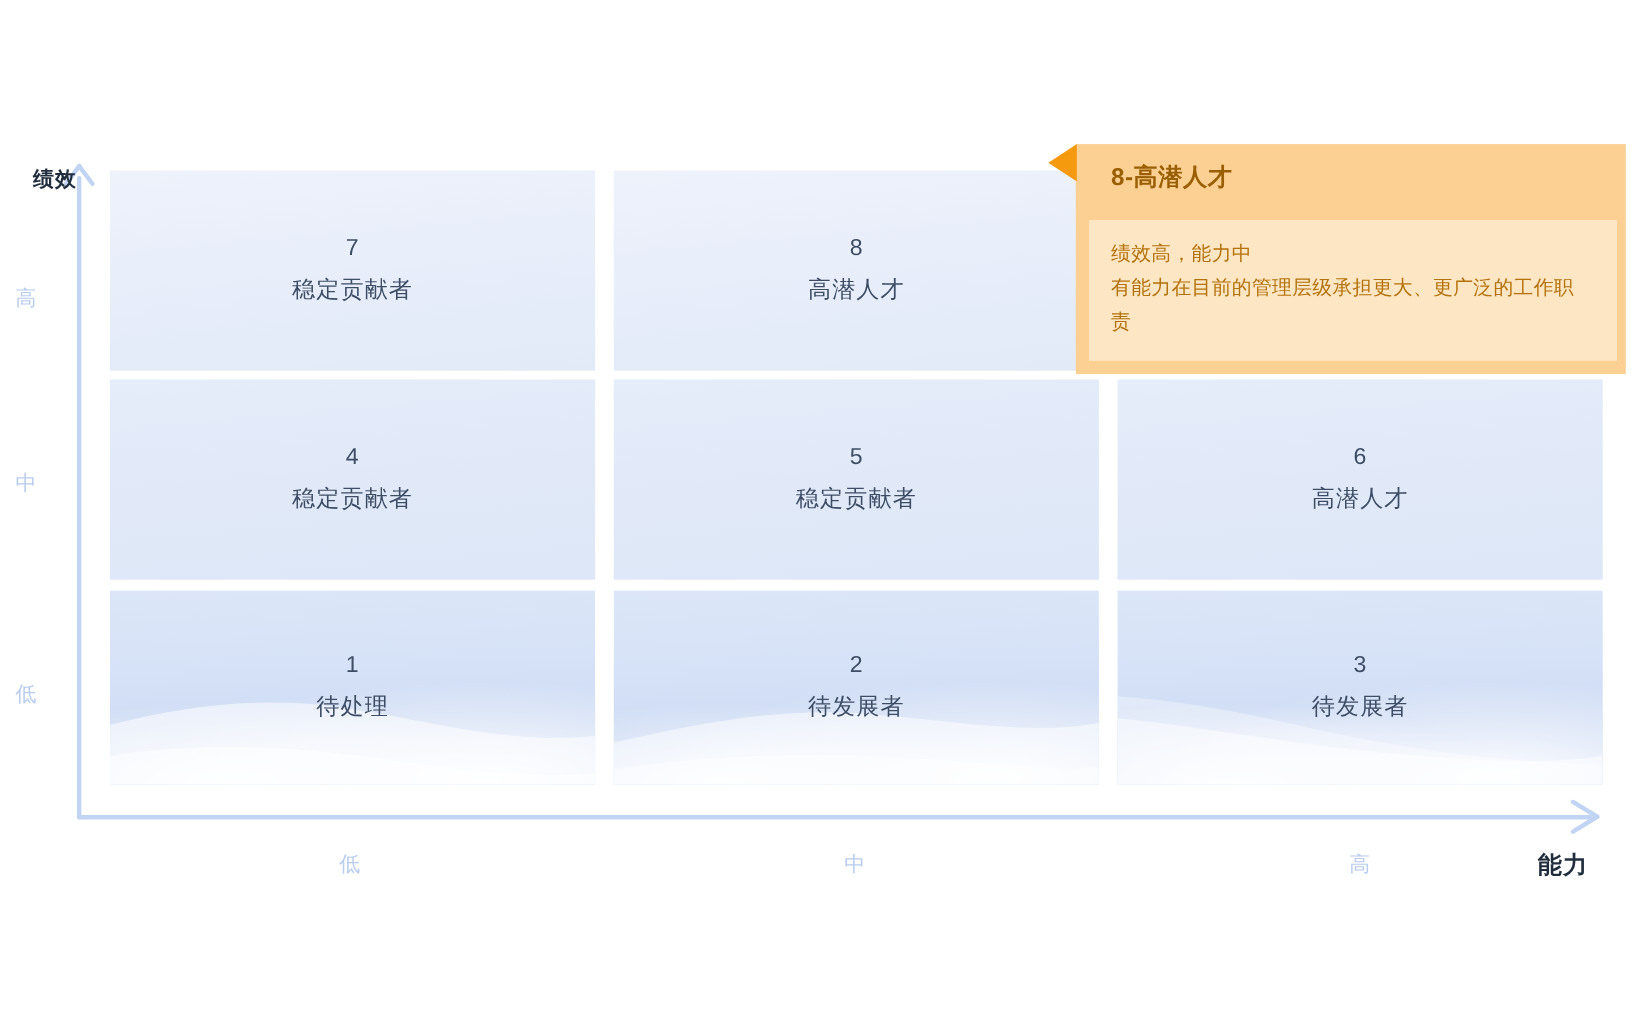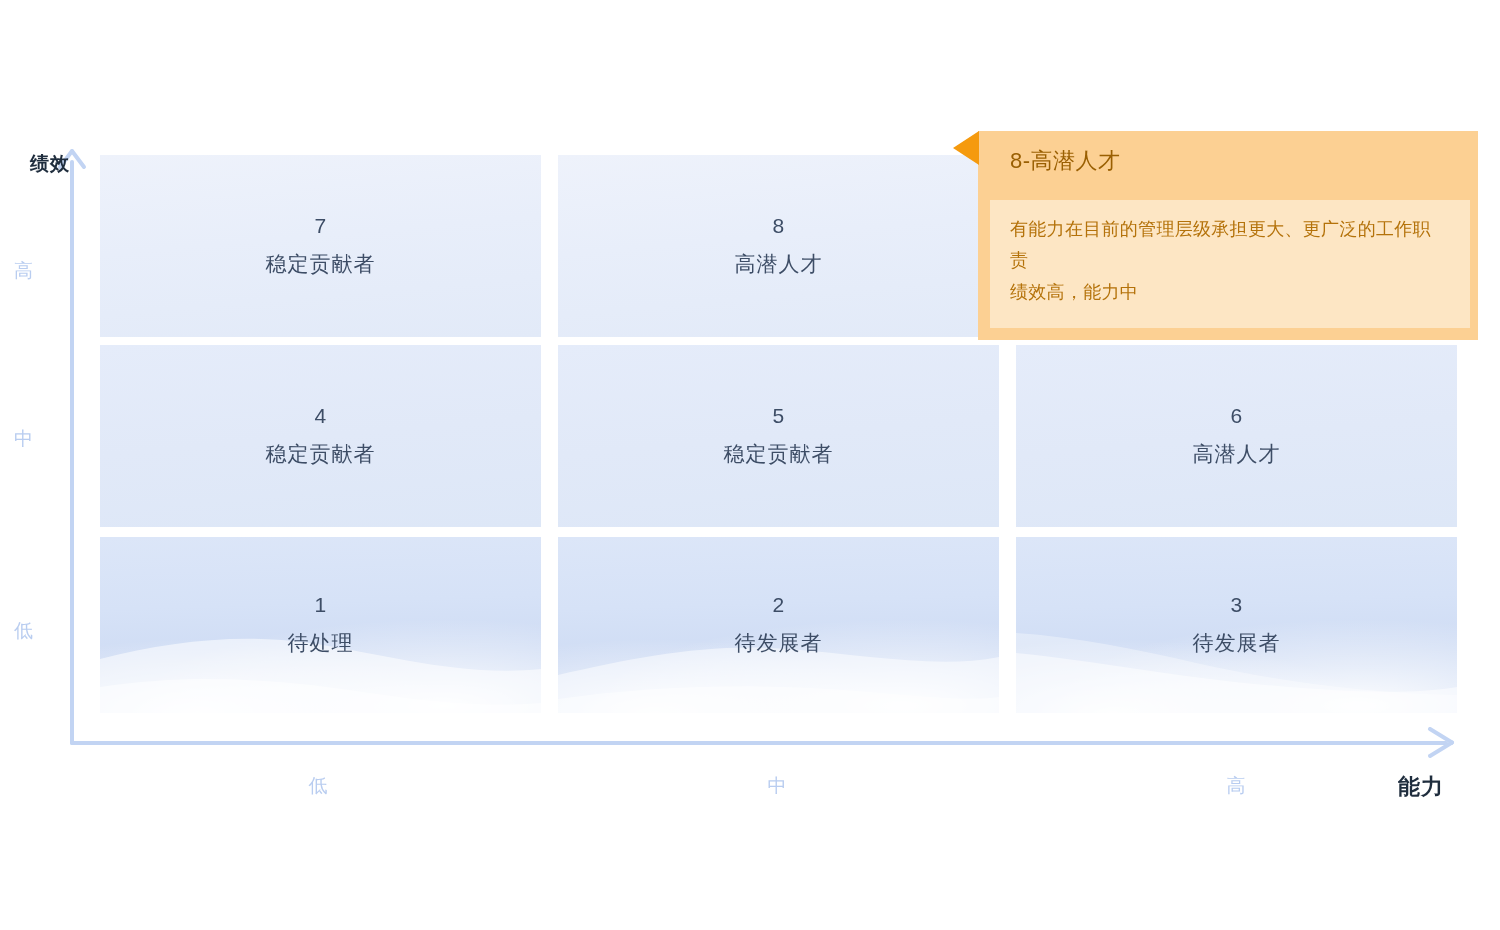--- a/index.html
+++ b/index.html
@@ -84,21 +84,21 @@
   
   .tooltip{
     position:absolute; left:978px; top:131px; width:500px; height:209px;
     background:#fcd093; z-index:20;
   }
   .tooltip-pointer{
     position:absolute; left:953px; top:131px; width:26px; height:34px; z-index:21;
   }
   .tooltip-title{
     position:absolute; left:1010px; top:146px;
-    font-size:22px; font-weight:400; color:#9a5f02; letter-spacing:.5px;
+    font-size:22px; font-weight:700; color:#9a5f02; letter-spacing:.5px;
   }
   .tooltip-body{
     position:absolute; left:990px; top:200px; width:480px; height:128px;
     background:#fde6c4; padding:14px 22px 14px 20px;
   }
   .tooltip-line{
     font-size:18px; line-height:32px; color:#b4720a; letter-spacing:.3px;
   }
   .tooltip-line.sub{ line-height:31px; }
 </style>
@@ -188,17 +188,17 @@
   </div>
 
   <div class="tooltip-pointer">
     <svg width="26" height="34" viewBox="0 0 26 34">
       <path d="M26 0 L26 34 L0 17 Z" fill="#f59a0e"></path>
     </svg>
   </div>
   <div class="tooltip"></div>
   <div class="tooltip-title" style="z-index:22">8-高潜人才</div>
   <div class="tooltip-body" style="z-index:22">
+    <div class="tooltip-line">绩效高，能力中</div>
     <div class="tooltip-line sub">有能力在目前的管理层级承担更大、更广泛的工作职责</div>
-    <div class="tooltip-line">绩效高，能力中</div>
   </div>
 
 </div>
 
 </body></html>

